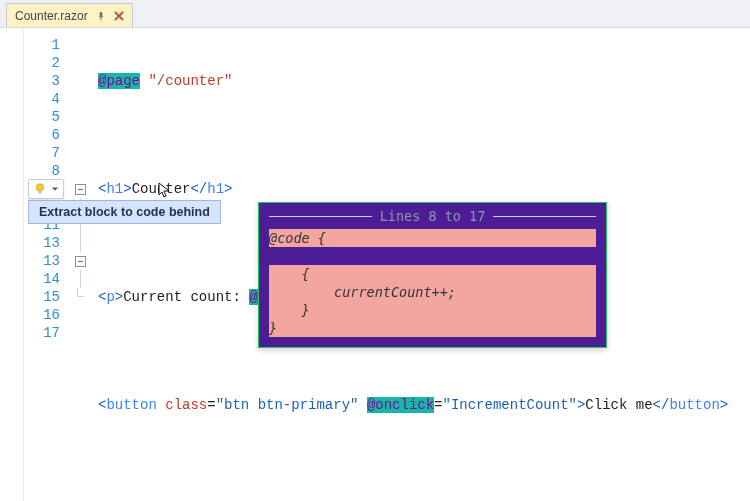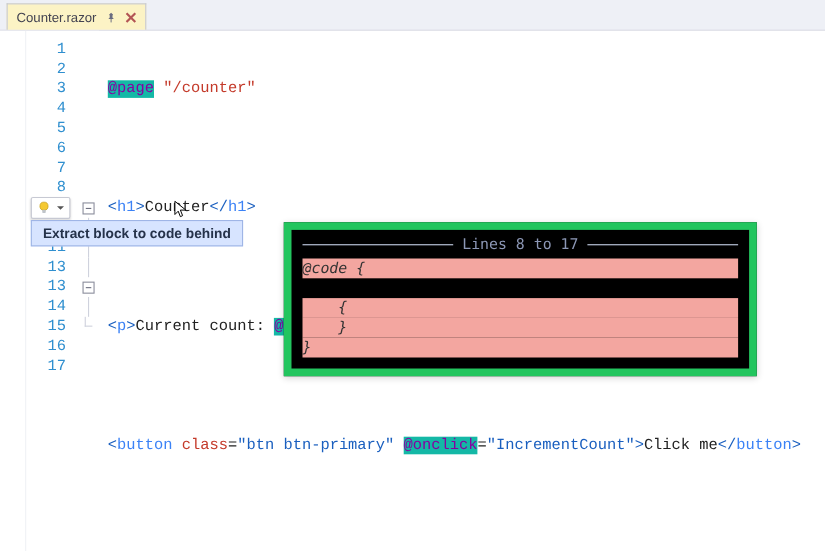--- a/index.html
+++ b/index.html
@@ -27,21 +27,21 @@
   .k-ang   { color: #1a5fbf; }
   .k-attr  { color: #c43a2a; }
   .k-txt   { color: #222; }
   .bulb-area { position: absolute; left: 28px; top: calc(28px + 8px + 18px*8 - 1px); z-index: 30; font-weight: bold; }
   .bulb-row { display: flex; align-items: center; height: 20px; background: #fff; border: 1px solid #c7c9d3; border-radius: 2px; padding: 0 4px; gap: 4px; box-shadow: 0 1px 2px rgba(0,0,0,0.12); }
   .bulb-icon svg { width: 14px; height: 14px; display: block; }
   .chev-icon svg { width: 8px; height: 8px; display: block; fill: #555; }
   .quick-action { position: absolute; left: 0; top: 21px; background: #d7e4ff; border: 1px solid #9fb5e6; padding: 4px 10px; font-family: "Segoe UI", Tahoma, sans-serif; font-size: 12.5px; color: #25324a; white-space: nowrap; }
   .cursor-icon { position: absolute; left: 130px; top: 3px; z-index: 40; }
   .cursor-icon svg { width: 12px; height: 16px; display: block; }
-  .preview { position: absolute; left: 258px; top: calc(28px + 8px + 18px*9 + 4px); width: 430px; border: 7px solid #22c55e; background: #000000; box-shadow: 0 2px 6px rgba(0,0,0,0.18); font-size: 13.5px; line-height: 18px; z-index: 20; }
+  .preview { position: absolute; left: 258px; top: calc(28px + 8px + 18px*9 + 4px); width: 349px; border: 1px solid #22c55e; background: #4c1d95; box-shadow: 0 2px 6px rgba(0,0,0,0.18); font-size: 13.5px; line-height: 18px; z-index: 20; }
   .preview-head { display: flex; align-items: center; gap: 8px; padding: 4px 10px 2px 10px; color: #8c97b5; font-family: Consolas, monospace; }
   .preview-head .rule { flex: 1; height: 1px; background: #c6d1e8; }
   .preview-body { padding: 2px 10px 10px 10px; font-family: Consolas, monospace; color: #333; }
   .preview-body .pln { height: 18px; white-space: pre; }
   .del { background: #f3a6a0; }
   .pv-dir { color: #333; font-style: italic; }
 </style>
 </head>
 <body>
 
@@ -166,17 +166,18 @@
   <div class="preview">
     <div class="preview-head">
       <span class="rule"></span>
       <span>Lines 8 to 17</span>
       <span class="rule"></span>
     </div>
     <div class="preview-body" id="preview-body">
         <div class="pln del"><span class="pv-dir">@code {</span></div>
         <div class="pln"><span class="pv-dir"></span></div>
         <div class="pln del"><span class="pv-dir">    {</span></div>
+        <div class="pln del"><span class="pv-dir">        currentCount++;</span></div>
         <div class="pln del"><span class="pv-dir">    }</span></div>
         <div class="pln del"><span class="pv-dir">}</span></div>
       </div>
   </div>
 </div>
 
 </body></html>

